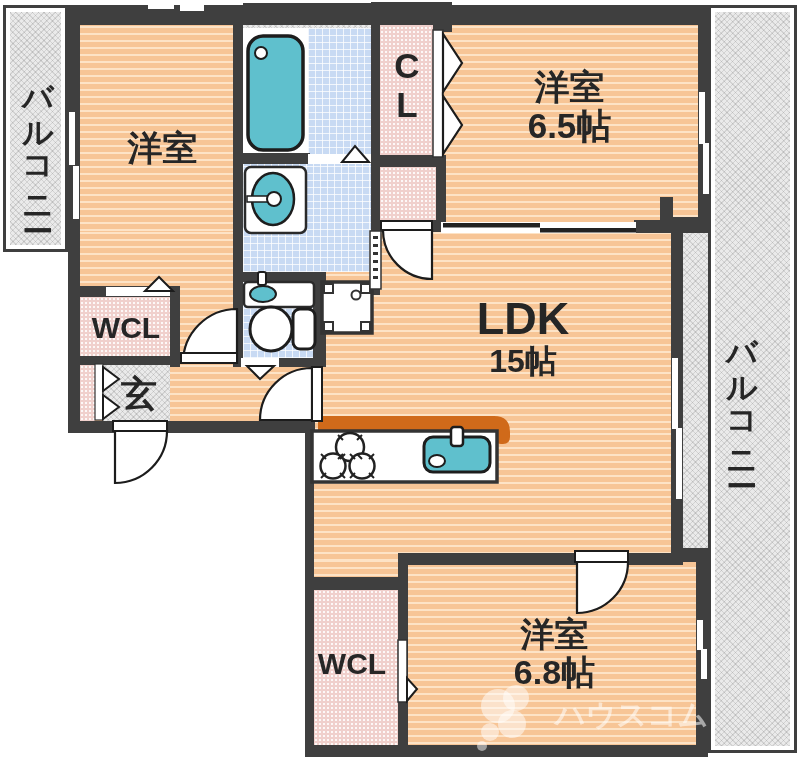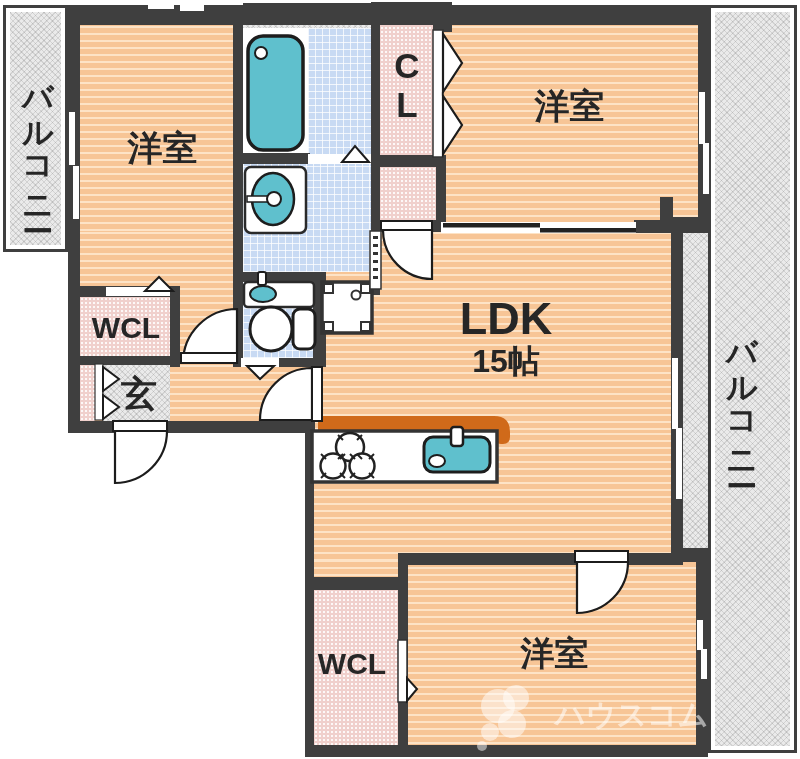--- a/index.html
+++ b/index.html
@@ -229,27 +229,29 @@
   </svg>
 
   <div class="lbl vtext" style="left:12px;top:42px;width:50px;height:195px;font-size:31px;">バルコニー</div>
   <div class="lbl vtext" style="left:716px;top:300px;width:50px;height:190px;font-size:31px;">バルコニー</div>
 
   <div class="lbl" style="left:80px;top:95px;width:165px;height:105px;font-size:35px;">
     <span>洋室</span>
   </div>
   <div class="lbl" style="left:462px;top:52px;width:215px;height:108px;font-size:35px;">
     <span>洋室</span>
-  </div>
-  <div class="lbl" style="left:411px;top:283px;width:190px;height:108px;font-size:45px;">
+    <span>6.5帖</span>
+  </div>
+  <div class="lbl" style="left:428px;top:283px;width:190px;height:108px;font-size:45px;">
     <span>LDK</span>
     <span style="font-size:32px;">15帖</span>
   </div>
   <div class="lbl" style="left:452px;top:598px;width:205px;height:110px;font-size:34px;">
     <span>洋室</span>
+    <span>6.8帖</span>
   </div>
   <div class="lbl" style="left:78px;top:305px;width:96px;height:45px;font-size:30px;">WCL</div>
   <div class="lbl" style="left:300px;top:642px;width:104px;height:44px;font-size:30px;">WCL</div>
   <div class="lbl" style="left:382px;top:36px;width:50px;height:98px;font-size:35px;">
     <span>C</span>
     <span>L</span>
   </div>
   <div class="lbl" style="left:108px;top:368px;width:62px;height:52px;font-size:36px;">玄</div>
 
   <div id="wm">

